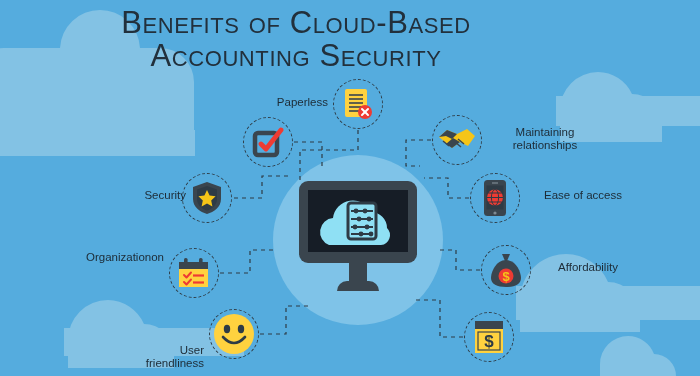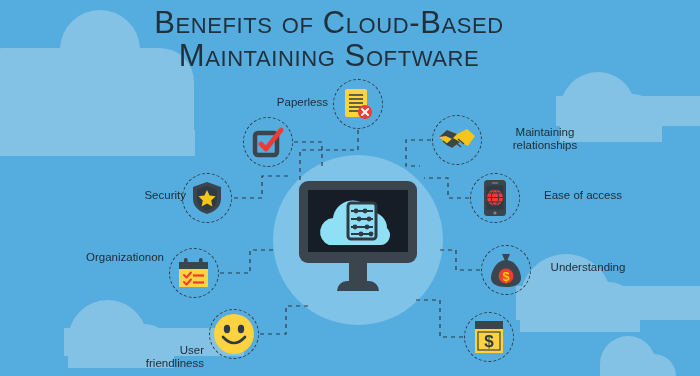--- a/index.html
+++ b/index.html
@@ -18,21 +18,20 @@
   .title{
     position:absolute;left:0;top:6px;width:592px;
     text-align:center;
     color:#22303C;
     font-family:"Liberation Sans", sans-serif;
     font-variant:small-caps;
     font-weight:400;
     font-size:31px;
     line-height:33px;
     letter-spacing:0.6px;
-    padding-left:33px;
   }
   .title .l2{display:block;}
 
   .node{position:absolute;}
   .badge{
     position:absolute;
     border-radius:50%;
     border:1.4px dashed #2E3B45;
     box-sizing:border-box;
     display:flex;align-items:center;justify-content:center;
@@ -85,21 +84,21 @@
       <path d="M260 334 L286 334 L286 306 L310 306"></path>
       <path d="M431 140 L406 140 L406 166 L420 166"></path>
       <path d="M469 198 L448 198 L448 178 L424 178"></path>
       <path d="M480 270 L456 270 L456 250 L436 250"></path>
       <path d="M463 337 L440 337 L440 300 L416 300"></path>
     </g>
   </svg>
 
   <div class="title">
     <span>Benefits of Cloud-Based</span>
-    <span class="l2">Maintaining Software</span>
+    <span class="l2">Accounting Security</span>
   </div>
 
   <div class="node" style="left:293px;top:175px;">
     <svg width="130" height="130" viewBox="0 0 130 130" class="ic">
       <rect x="6" y="6" width="118" height="82" rx="9" fill="#3A454E"></rect>
       <rect x="15" y="15" width="100" height="62" fill="#161D26"></rect>
       <g fill="#8FE0F4">
         <path d="M36 70 a14 14 0 0 1 4 -27 a20 20 0 0 1 38 -6 a16 16 0 0 1 16 16 a10 10 0 0 1 -6 17 Z"></path>
       </g>
       <rect x="55" y="28" width="28" height="36" rx="3" fill="#8FE0F4" stroke="#2E3B45" stroke-width="3"></rect>
@@ -217,21 +216,21 @@
   <div class="lbl left" style="left:528px;top:189px;width:110px;">Ease of access</div>
 
   <div class="badge" style="left:481px;top:245px;width:50px;height:50px;">
     <svg width="32" height="36" viewBox="0 0 32 36" class="ic">
       <path d="M12 2 L20 2 L17 9 L15 9 Z" fill="#3A454E"></path>
       <path d="M16 8 C26 8 31 20 31 26 C31 32 25 35 16 35 C7 35 1 32 1 26 C1 20 6 8 16 8 Z" fill="#3A454E"></path>
       <circle cx="16" cy="24" r="7.5" fill="#EE3B33"></circle>
       <text x="16" y="29" font-family="'Liberation Sans',sans-serif" font-size="13" font-weight="bold" fill="#F5C518" text-anchor="middle">$</text>
     </svg>
   </div>
-  <div class="lbl left" style="left:538px;top:261px;width:100px;">Understanding</div>
+  <div class="lbl left" style="left:538px;top:261px;width:100px;">Affordability</div>
 
   <div class="badge" style="left:464px;top:312px;width:50px;height:50px;">
     <svg width="32" height="34" viewBox="0 0 32 34" class="ic">
       <rect x="2" y="1" width="28" height="8" fill="#3A454E"></rect>
       <rect x="2" y="9" width="28" height="24" fill="#FFD23F"></rect>
       <rect x="5" y="12" width="22" height="18" fill="none" stroke="#3A454E" stroke-width="1.2"></rect>
       <text x="16" y="27" font-family="'Liberation Sans',sans-serif" font-size="17" font-weight="bold" fill="#2E3B45" text-anchor="middle">$</text>
     </svg>
   </div>
 

